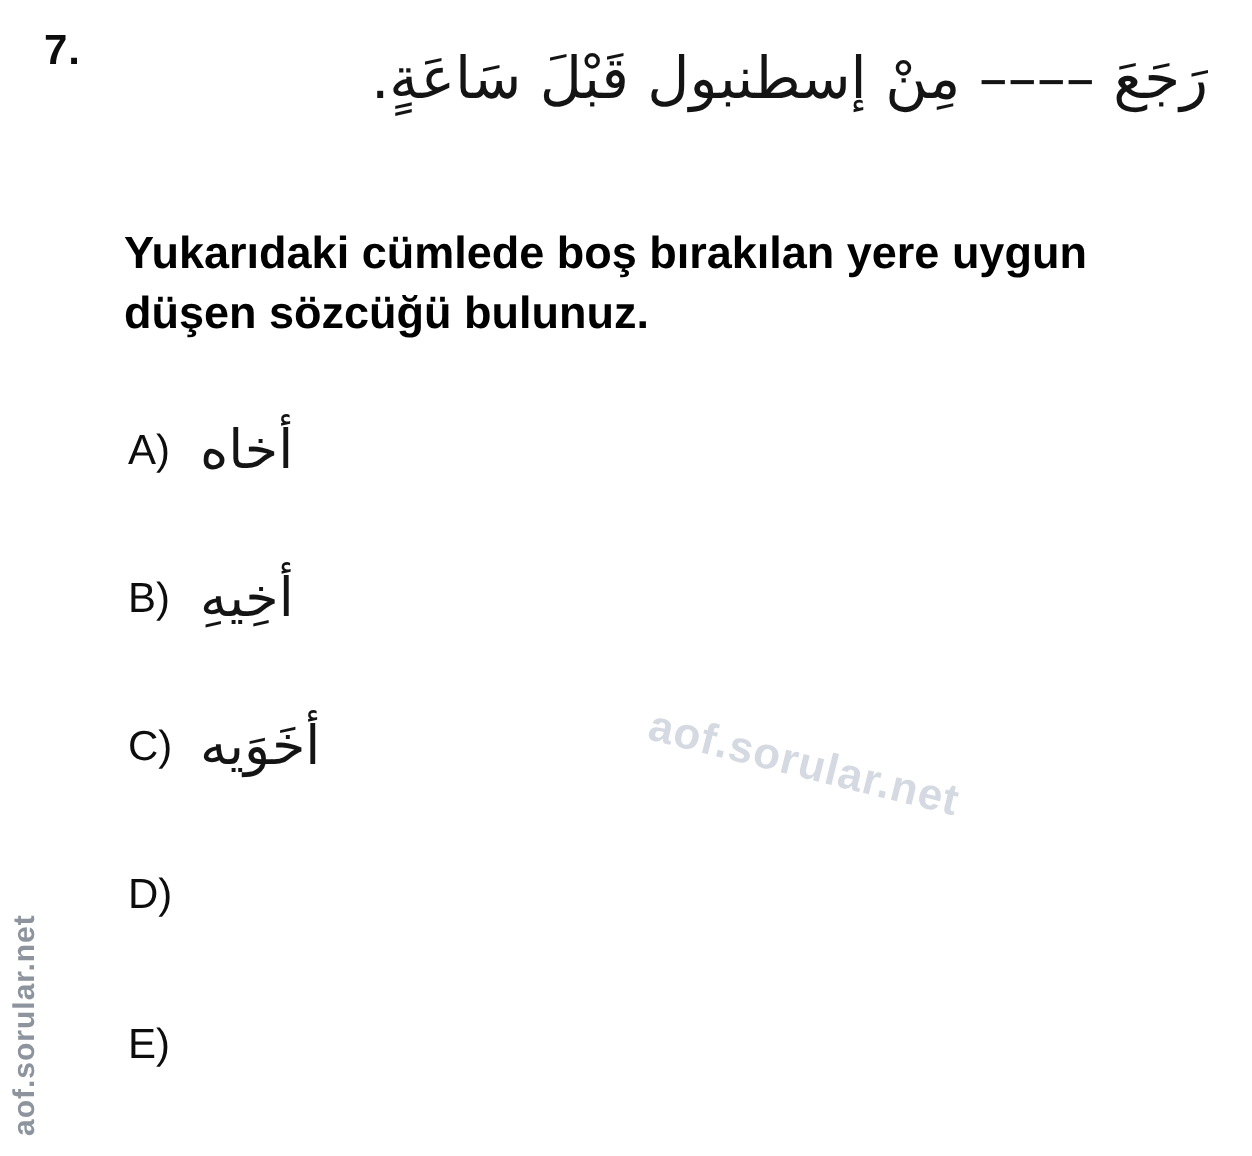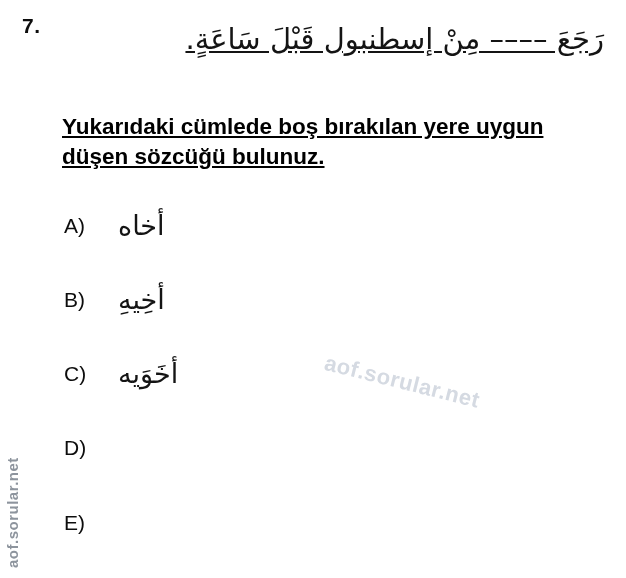--- a/index.html
+++ b/index.html
@@ -35,34 +35,32 @@
     top: 8px;
     right: 22px;
     width: 440px;
     direction: rtl;
     text-align: right;
     font-family: "DejaVu Sans", sans-serif;
     font-size: 29px;
     line-height: 2.2;
     color: #141414;
     white-space: nowrap;
-    text-decoration: underline;
   }
 
   
   .instruction {
     position: absolute;
     left: 62px;
     top: 112px;
     width: 548px;
     font-size: 22.5px;
     font-weight: bold;
     line-height: 1.32;
     color: #000000;
-    text-decoration: underline;
   }
 
   
   .option {
     position: absolute;
     left: 64px;
     display: flex;
     align-items: center;
     height: 52px;
   }
@@ -70,21 +68,20 @@
     font-size: 21px;
     color: #0d0d0d;
     width: 36px;
     flex: 0 0 auto;
   }
   .option .arabic-word {
     direction: rtl;
     font-family: "DejaVu Sans", sans-serif;
     font-size: 27px;
     color: #141414;
-    margin-left: 18px;
     line-height: 1.6;
     white-space: nowrap;
   }
   .option-a { top: 200px; }
   .option-b { top: 274px; }
   .option-c { top: 348px; }
   .option-d { top: 422px; }
   .option-e { top: 497px; }
 
   

